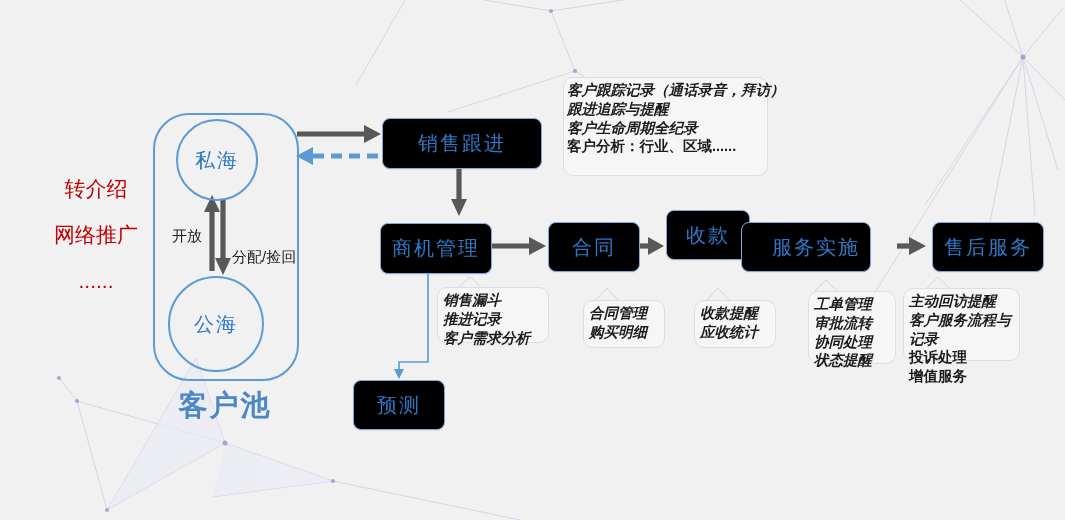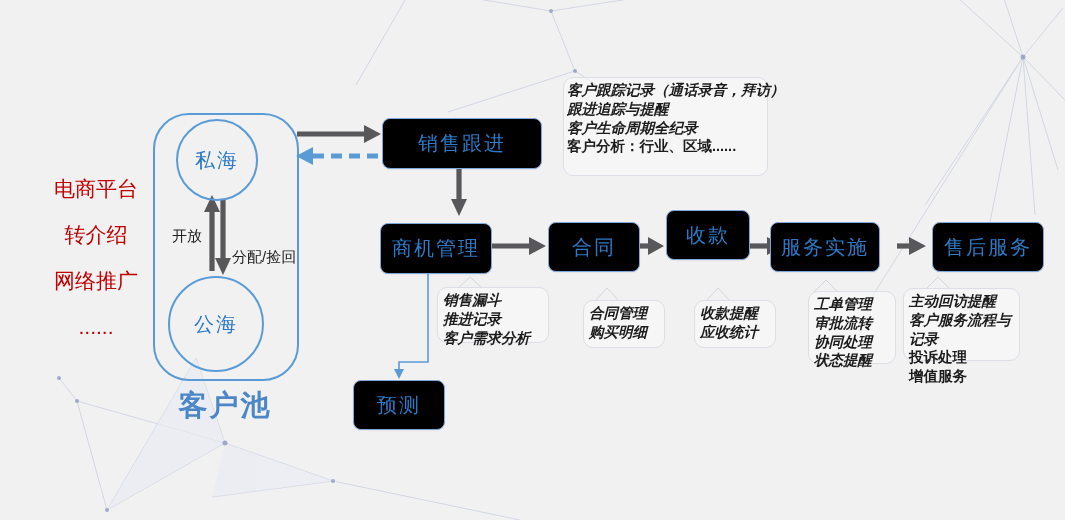--- a/index.html
+++ b/index.html
@@ -34,21 +34,21 @@
 
   
   .box{position:absolute;display:flex;align-items:center;justify-content:center;
     border:1.6px solid #7FA8DA;border-radius:8px;background:#000000;
     color:#2E79C5;font-size:20px;letter-spacing:2px;z-index:4;
     box-shadow:0 1px 1px rgba(90,100,120,.08);font-family:Liberation Serif, serif;}
   .box.sales{left:382px;top:118px;width:158px;height:49px;}
   .box.opportunity{left:380px;top:223px;width:110px;height:49px;}
   .box.contract{left:548px;top:222px;width:90px;height:48px;}
   .box.payment{left:666px;top:210px;width:82px;height:48px;}
-  .box.service{left:770px;top:222px;width:108px;height:48px;}
+  .box.service{left:741px;top:222px;width:108px;height:48px;padding-left:20px;}
   .box.aftersales{left:932px;top:222px;width:110px;height:48px;}
   .box.forecast{left:353px;top:380px;width:90px;height:48px;}
 
   
   .bubble{position:absolute;border:1.2px solid #dcdee6;border-radius:10px;
     background:rgba(250,250,251,.55);z-index:2;}
   .bubble.b-sales{left:563px;top:77px;width:203px;height:97px;}
   .bubble.b-opportunity{left:437px;top:287px;width:110px;height:54px;}
   .bubble.b-contract{left:583px;top:300px;width:80px;height:46px;}
   .bubble.b-payment{left:694px;top:300px;width:80px;height:46px;}
@@ -144,21 +144,20 @@
       <polygon points="767,237 784,246 767,255"></polygon>
       <polygon points="909,237 926,246 909,255"></polygon>
     </g>
     <line x1="378" y1="156" x2="312" y2="156" stroke="#5B9BD5" stroke-width="5.2" stroke-dasharray="11 7"></line>
     <polygon points="313,147 296,156 313,165" fill="#5B9BD5"></polygon>
     <path d="M428,272 L428,362 L399,362 L399,371" stroke="#5B9BD5" stroke-width="1.6" fill="none"></path>
     <polygon points="394,369 399,379 404,369" fill="#5B9BD5"></polygon>
   </svg>
 
   <ul class="sources">
-    <li>电商平台</li>
     <li>转介绍</li>
     <li>网络推广</li>
     <li>......</li>
   </ul>
 
   <div class="pool"></div>
   <div class="circle private">私海</div>
   <div class="circle public">公海</div>
   <div class="pool-label open">开放</div>
   <div class="pool-label assign">分配/捡回</div>

